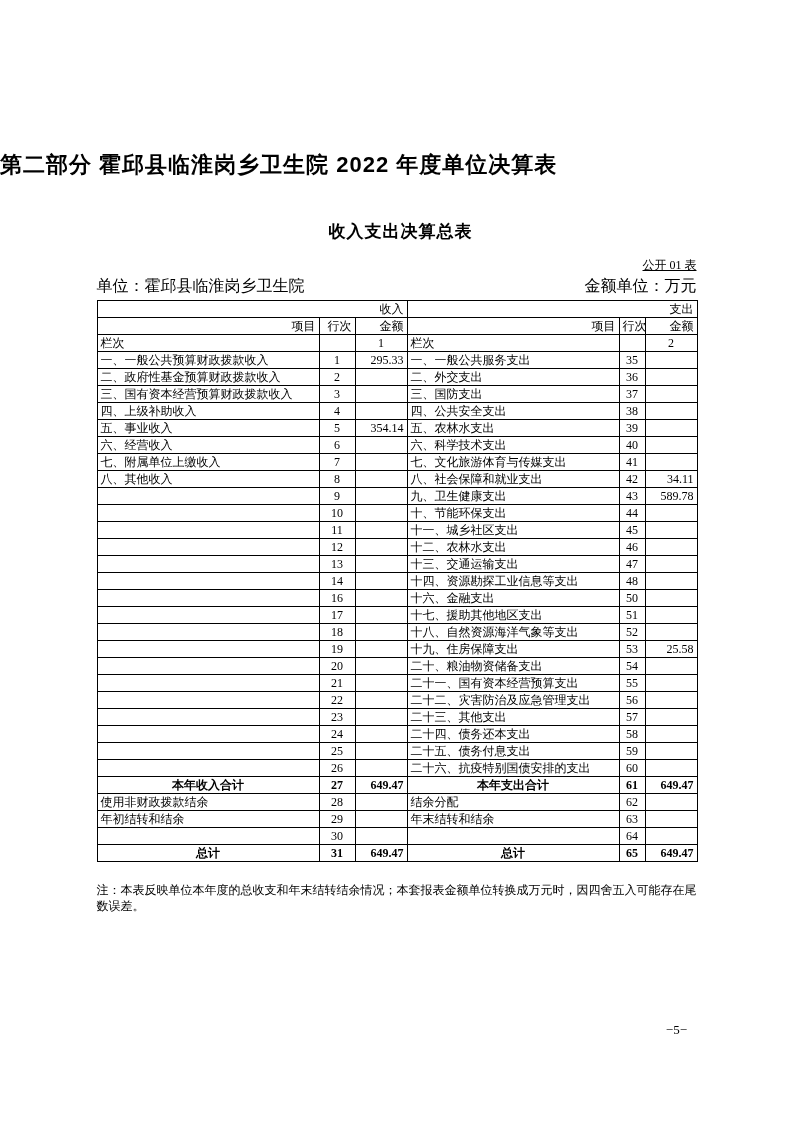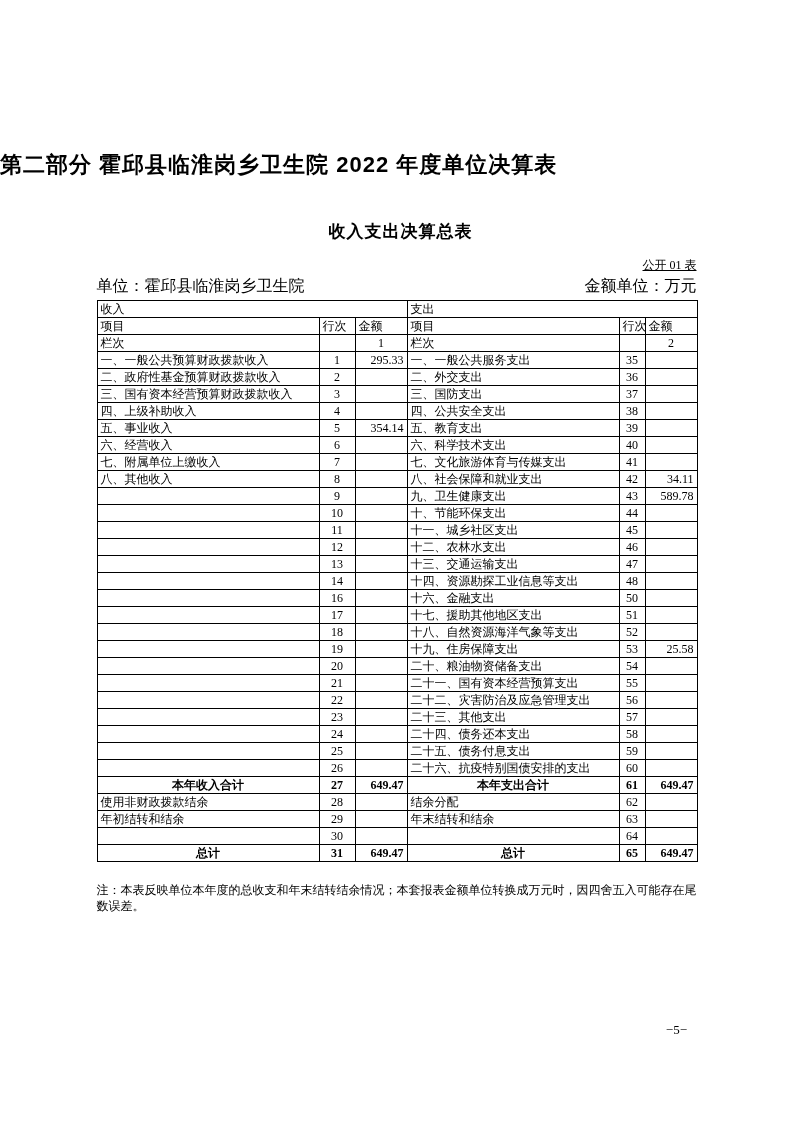--- a/index.html
+++ b/index.html
@@ -51,21 +51,21 @@
   table.acct th, table.acct td {
     border: 1px solid #000;
     font-size: 12px;
     font-weight: normal;
     height: 17px;
     line-height: 15px;
     padding: 0 3px;
     overflow: hidden;
     white-space: nowrap;
   }
-  table.acct thead th { text-align: left; }
+  table.acct thead th { text-align: right; }
   th.section-hd { height: 20px; }
   th.colhd { height: 30px; }
   th.colhd-narrow {
     white-space: normal;
     word-break: break-all;
     line-height: 13px;
     padding: 0 1px;
   }
   td.l { text-align: left; }
   td.c { text-align: center; }
@@ -163,21 +163,21 @@
             <td class="c">4</td>
             <td class="r"></td>
             <td class="l">四、公共安全支出</td>
             <td class="c">38</td>
             <td class="r"></td>
           </tr>
           <tr>
             <td class="l">五、事业收入</td>
             <td class="c">5</td>
             <td class="r">354.14</td>
-            <td class="l">五、教育支出</td>
+            <td class="l">五、农林水支出</td>
             <td class="c">39</td>
             <td class="r"></td>
           </tr>
           <tr>
             <td class="l">六、经营收入</td>
             <td class="c">6</td>
             <td class="r"></td>
             <td class="l">六、科学技术支出</td>
             <td class="c">40</td>
             <td class="r"></td>

